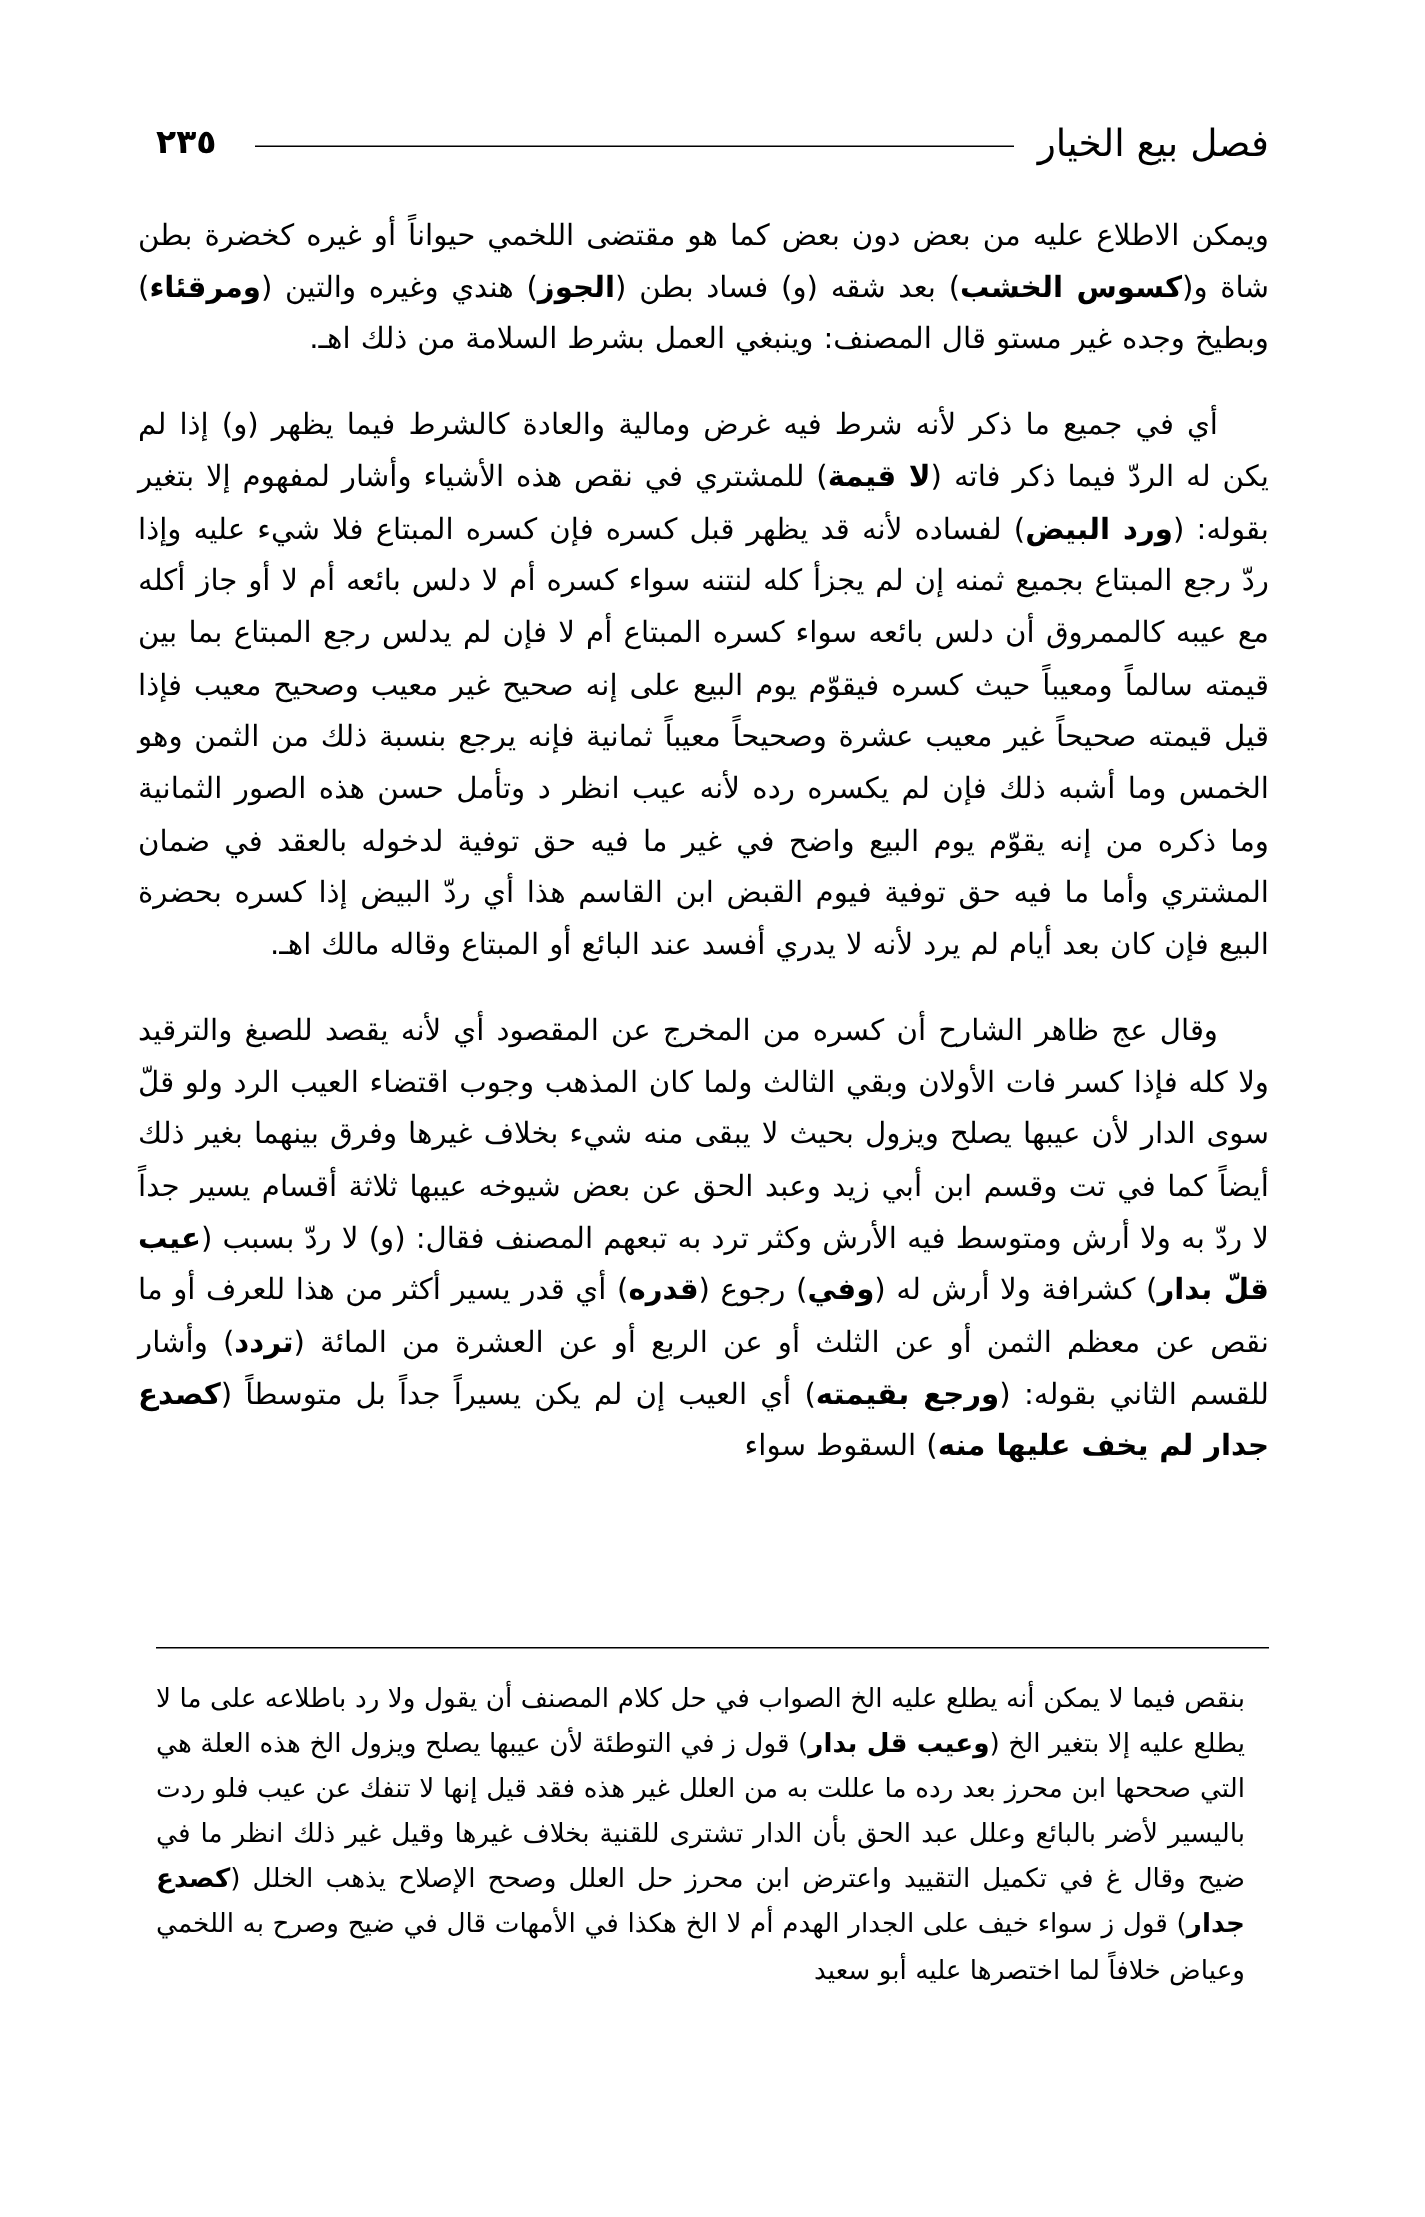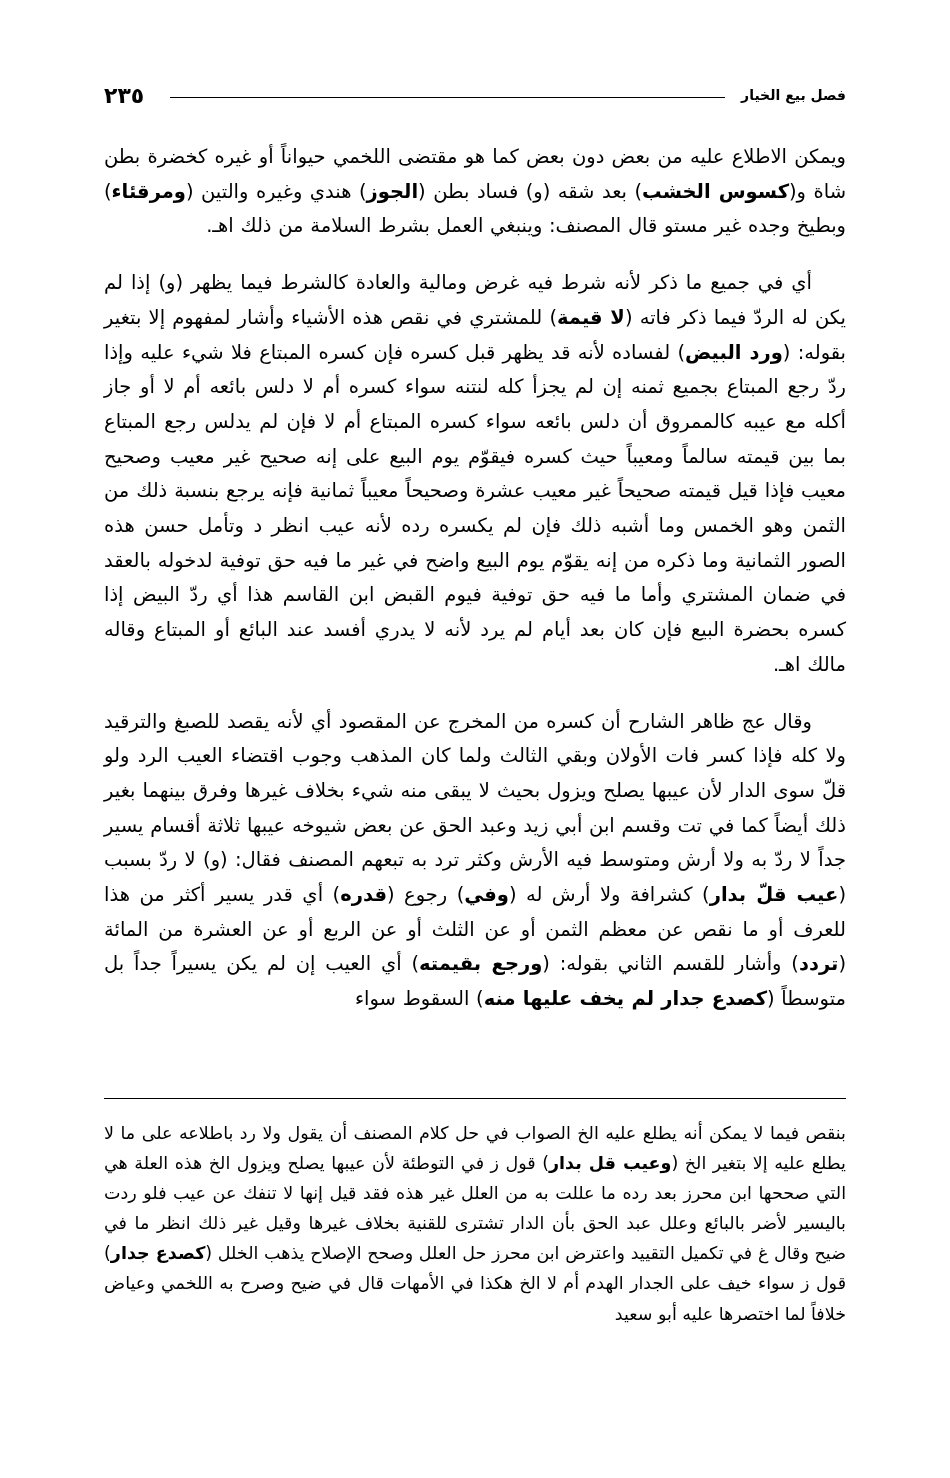--- a/index.html
+++ b/index.html
@@ -46,32 +46,32 @@
   .header-rule {
     flex: 1 1 auto;
     height: 0;
     border-top: 1.6px solid #000;
     margin: 0 16px;
     order: 2;
     position: relative;
     top: 2px;
   }
   .header-title {
-    font-size: 14px;
-    font-weight: bold;
+    font-size: 25px;
+    font-weight: normal;
     white-space: nowrap;
     order: 1;
   }
 
   
   .content {
     position: absolute;
     top: 140px;
     right: 104px;
-    left: 104px;
+    left: 92px;
   }
   p.para {
     margin: 0 0 22px 0;
     font-size: 19.5px;
     line-height: 1.78;
     text-align: justify;
     text-align-last: right;
     direction: rtl;
     word-spacing: 0.5px;
   }
@@ -87,21 +87,21 @@
     position: absolute;
     left: 104px;
     right: 104px;
     top: 1098px;
     border-top: 1.6px solid #000;
     height: 0;
   }
   .footnotes {
     position: absolute;
     top: 1118px;
-    right: 104px;
+    right: 120px;
     left: 104px;
   }
   p.fnote {
     margin: 0 0 4px 0;
     font-size: 17.5px;
     line-height: 1.72;
     text-align: justify;
     text-align-last: right;
     direction: rtl;
   }

